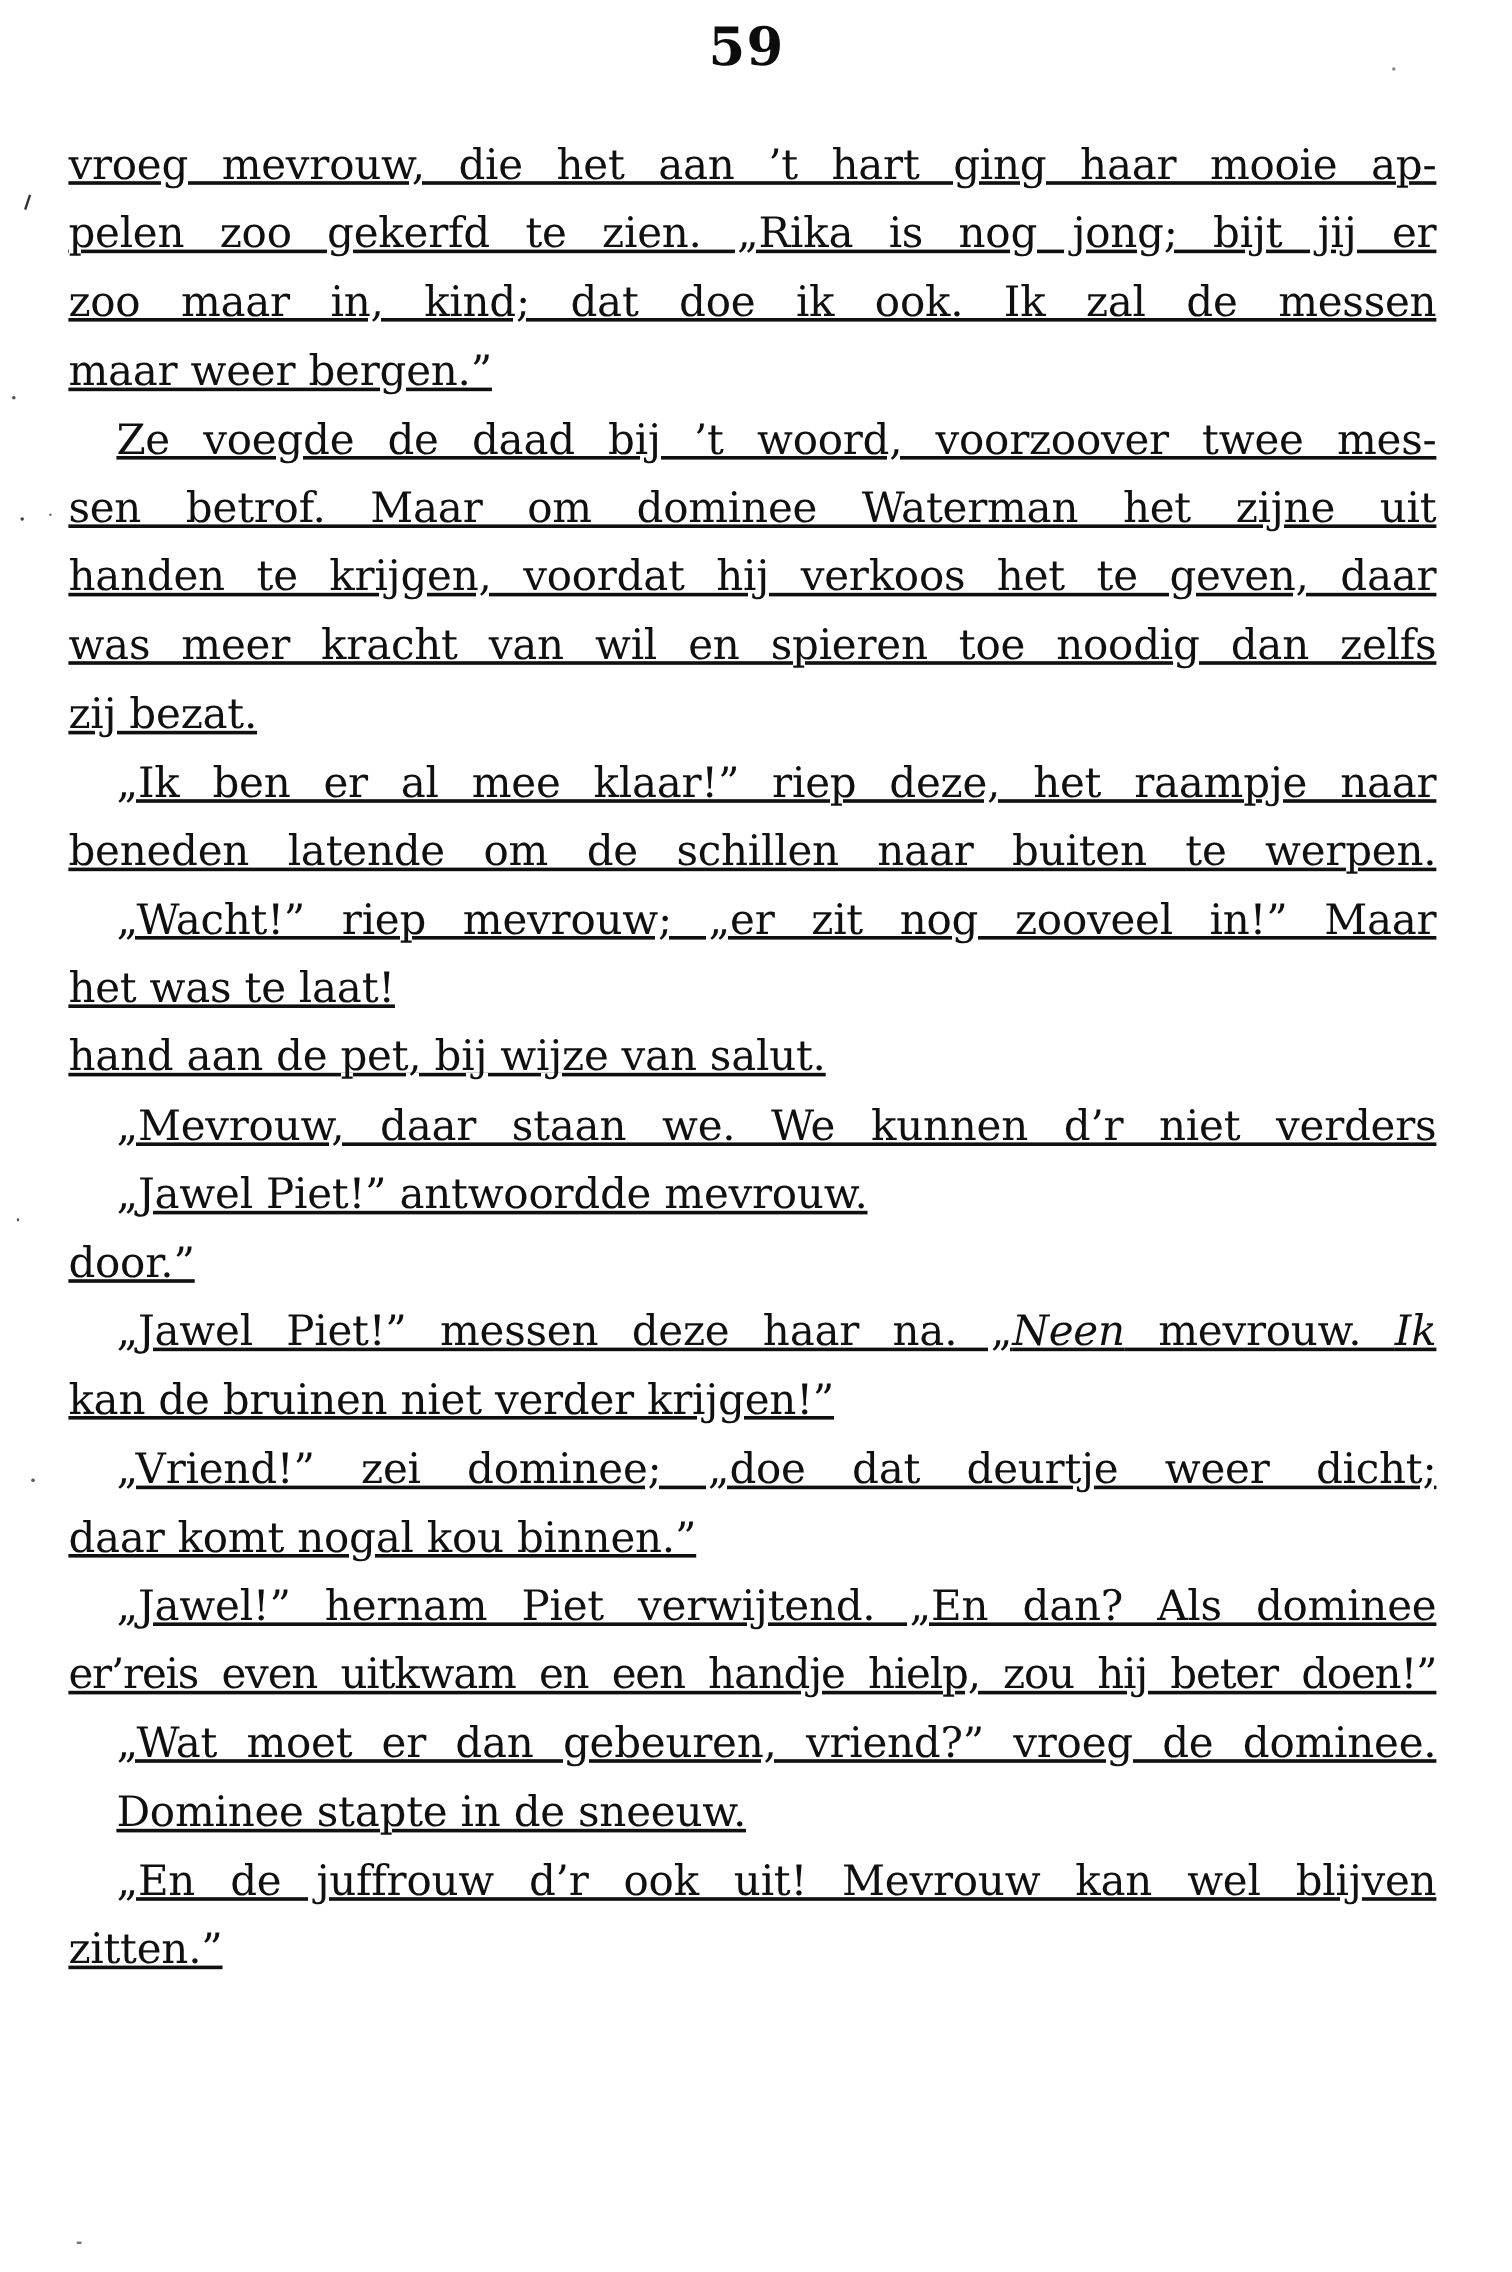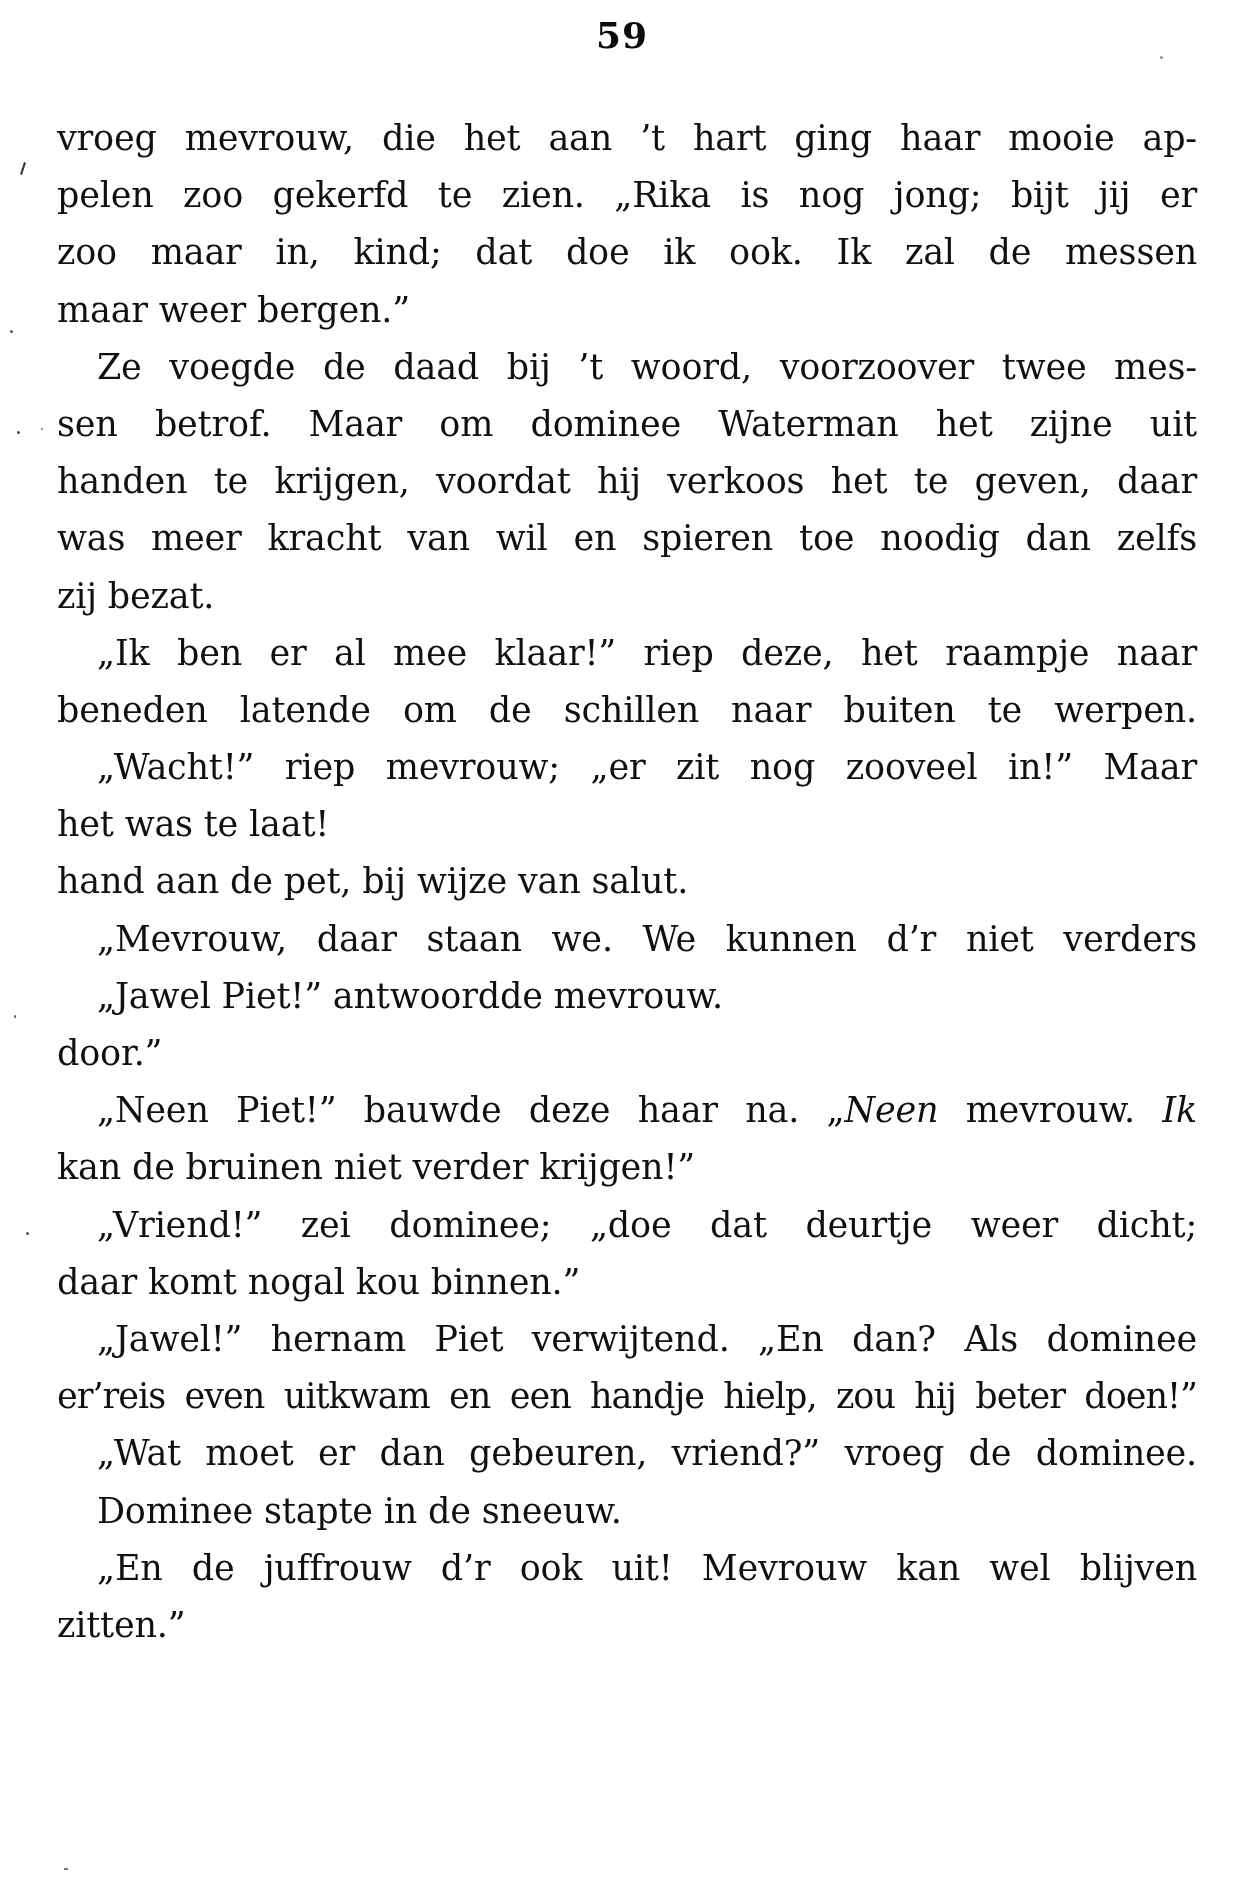--- a/index.html
+++ b/index.html
@@ -18,38 +18,39 @@
   .page {
     position: absolute;
     inset: 0;
   }
   .page-number {
     position: absolute;
     top: 14px;
     left: 0;
     width: 1244px;
     text-align: center;
-    font-size: 36px;
+    font-size: 44px;
     font-weight: 700;
     letter-spacing: 1px;
     color: #0c0c0c;
   }
   .text-block {
     position: absolute;
     top: 110px;
     left: 57px;
     width: 1140px;
   }
   .line {
     height: 57.2px;
     line-height: 57.2px;
     font-size: 35px;
     white-space: nowrap;
     text-align: left;
     letter-spacing: -0.2px;
+    text-decoration: underline;
   }
   .line.just {
     text-align: justify;
     text-align-last: justify;
     text-justify: inter-word;
   }
   .line.indent {
     text-indent: 40px;
   }
   .line.tight {
@@ -96,21 +97,21 @@
       <div class="line just"><span>was meer kracht van wil en spieren toe noodig dan zelfs</span></div>
       <div class="line"><span>zij bezat.</span></div>
       <div class="line indent just"><span>„Ik ben er al mee klaar!” riep deze, het raampje naar</span></div>
       <div class="line just"><span>beneden latende om de schillen naar buiten te werpen.</span></div>
       <div class="line indent just"><span>„Wacht!” riep mevrouw; „er zit nog zooveel in!” Maar</span></div>
       <div class="line"><span>het was te laat!</span></div>
       <div class="line"><span>hand aan de pet, bij wijze van salut.</span></div>
       <div class="line indent just"><span>„Mevrouw, daar staan we. We kunnen d’r niet verders</span></div>
       <div class="line indent"><span>„Jawel Piet!” antwoordde mevrouw.</span></div>
       <div class="line"><span>door.”</span></div>
-      <div class="line indent just"><span>„Neen Piet!” bauwde deze haar na. „</span><span class="it">Neen</span><span> mevrouw. </span><span class="it">Ik</span></div>
+      <div class="line indent just"><span>„Jawel Piet!” messen deze haar na. „</span><span class="it">Neen</span><span> mevrouw. </span><span class="it">Ik</span></div>
       <div class="line"><span>kan de bruinen niet verder krijgen!”</span></div>
       <div class="line indent just"><span>„Vriend!” zei dominee; „doe dat deurtje weer dicht;</span></div>
       <div class="line"><span>daar komt nogal kou binnen.”</span></div>
       <div class="line indent just"><span>„Jawel!” hernam Piet verwijtend. „En dan? Als dominee</span></div>
       <div class="line just tight"><span>er’reis even uitkwam en een handje hielp, zou hij beter doen!”</span></div>
       <div class="line indent just"><span>„Wat moet er dan gebeuren, vriend?” vroeg de dominee.</span></div>
       <div class="line indent"><span>Dominee stapte in de sneeuw.</span></div>
       <div class="line indent just"><span>„En de juffrouw d’r ook uit! Mevrouw kan wel blijven</span></div>
       <div class="line"><span>zitten.”</span></div>
     </div>

